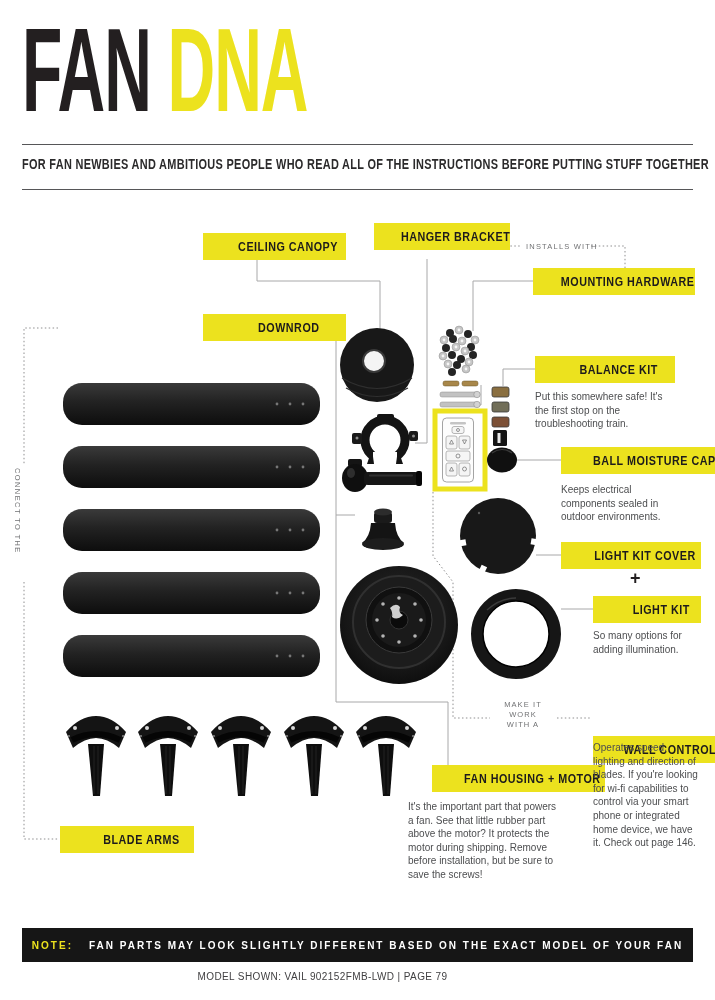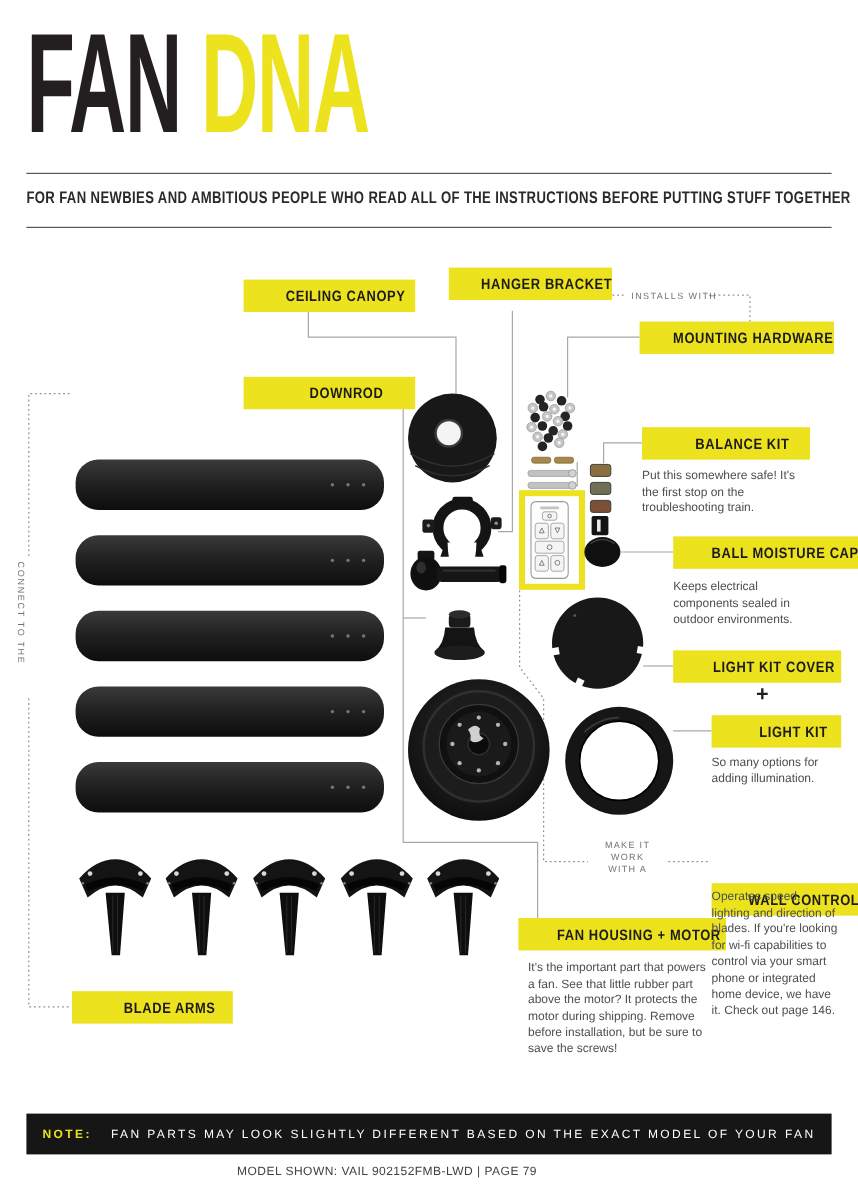--- a/index.html
+++ b/index.html
@@ -23,21 +23,21 @@
          writing-mode:vertical-rl;}
   .mkw{position:absolute;left:490px;top:700px;width:66px;text-align:center;}
   .mkw div{font-size:7.5px;letter-spacing:1.1px;color:#717274;line-height:10px;}
   .plus{position:absolute;left:630px;top:568px;font-size:18px;font-weight:bold;color:#231f20;}
   
   .desc{position:absolute;font-size:10px;line-height:1.36;color:#4d4e50;}
   
   .notebar{position:absolute;left:22px;top:928px;width:671px;height:34px;background:#161616;
            display:flex;align-items:center;justify-content:center;}
   .notebar .nl{color:#ece21e;font-size:10px;font-weight:bold;letter-spacing:2px;margin-right:16px;}
-  .notebar .nt{color:#ffffff;font-size:10px;font-weight:normal;letter-spacing:2px;}
+  .notebar .nt{color:#ffffff;font-size:10px;font-weight:bold;letter-spacing:2px;}
   .model{position:absolute;left:0;top:971px;width:645px;text-align:center;font-size:10px;
          letter-spacing:0.4px;color:#414042;}
   svg.art{position:absolute;left:0;top:0;}
 </style>
 </head>
 <body>
 
 <div class="page">
 
   <div class="title"><span class="t-black">FAN</span><span class="t-yellow">DNA</span></div>
@@ -352,21 +352,21 @@
     <div>MAKE IT</div>
     <div>WORK</div>
     <div>WITH A</div>
   </div>
   <div class="plus">+</div>
 
   <div class="desc" style="left:561px;top:483px;width:118px">Keeps electrical components sealed in outdoor environments.</div>
   <div class="desc" style="left:535px;top:390px;width:132px">Put this somewhere safe! It's the first stop on the troubleshooting train.</div>
   <div class="desc" style="left:593px;top:629px;width:104px">So many options for adding illumination.</div>
   <div class="desc" style="left:593px;top:741px;width:108px">Operates speed, lighting and direction of blades. If you're looking for wi-fi capabilities to control via your smart phone or integrated home device, we have it. Check out page 146.</div>
-  <div class="desc" style="left:440px;top:800px;width:152px">It's the important part that powers a fan. See that little rubber part above the motor? It protects the motor during shipping. Remove before installation, but be sure to save the screws!</div>
+  <div class="desc" style="left:408px;top:800px;width:152px">It's the important part that powers a fan. See that little rubber part above the motor? It protects the motor during shipping. Remove before installation, but be sure to save the screws!</div>
 
   <div class="notebar">
     <span class="nl">NOTE:</span>
     <span class="nt">FAN PARTS MAY LOOK SLIGHTLY DIFFERENT BASED ON THE EXACT MODEL OF YOUR FAN</span>
   </div>
   <div class="model">MODEL SHOWN: VAIL 902152FMB-LWD | PAGE 79</div>
 
 </div>
 
 </body></html>

